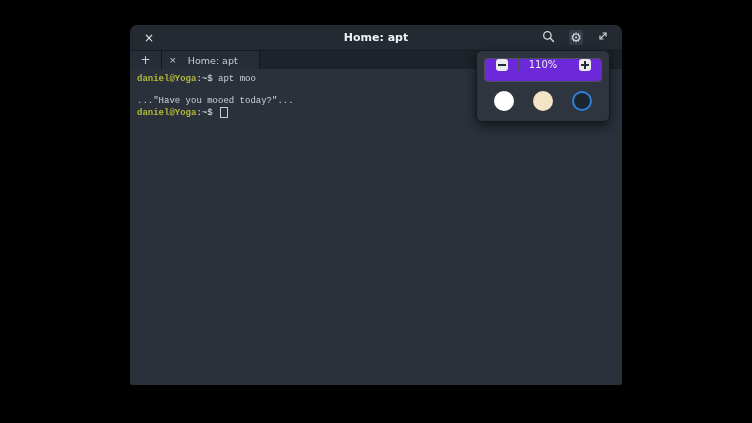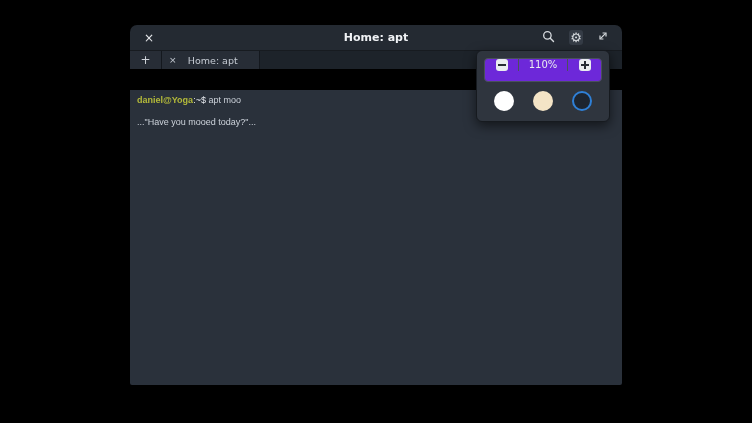--- a/index.html
+++ b/index.html
@@ -39,23 +39,22 @@
     background:#272d36;border-right:1px solid #14181e;display:flex;align-items:center;
     font-size:9.5px;color:#c6ccd4;cursor:pointer;
   }
   .tab-home{width:97px;}
   .tab-projects{width:110px;justify-content:center;}
   .tab-close{margin:0 6px 0 7px;font-size:9px;color:#c6ccd4;cursor:pointer;}
   .tab-home .tab-label{flex:1;text-align:center;padding-right:16px;}
   
   .term{
     flex:1;background:#2a313b;padding:5px 7px;
-    font-family:Liberation Sans, sans-serif;font-size:9px;line-height:11px;color:#ccd2da;
+    font-family:Liberation Mono, monospace;font-size:9px;line-height:11px;color:#ccd2da;
     cursor:text;
-    margin-top:21px;
   }
   .tline{white-space:pre;}
   .user{color:#b3b93a;font-weight:bold;}
   .path{color:#e6e9ee;}
   .cmd{color:#ccd2da;}
   pre.art{margin:0;font:inherit;color:#ccd2da;white-space:pre;}
   .moo-msg{white-space:pre;margin-top:11px;}
   .cursor{
     display:inline-block;width:6px;height:9px;border:1px solid #c7cdd5;
     vertical-align:text-bottom;margin-left:2px;
@@ -119,20 +118,21 @@
     <button class="newtab-btn">+</button>
     <div class="tab tab-home">
       <span class="tab-close">×</span>
       <span class="tab-label">Home: apt</span>
     </div>
   </div>
 
   <div class="term">
     <div class="tline"><span class="user">daniel@Yoga</span><span class="path">:~$</span><span class="cmd"> apt moo</span></div>
     <div class="moo-msg">..."Have you mooed today?"...</div>
+    <div class="tline"><span class="user">daniel@Yoga</span><span class="path">:~$ </span><span class="cursor"></span></div>
   </div>
 
 </div>
 
 <div class="popup">
   <div class="zoom-row">
     <button class="zoom-btn zoom-out">
       <span class="sq"></span>
     </button>
     <div class="zoom-label">110%</div>

